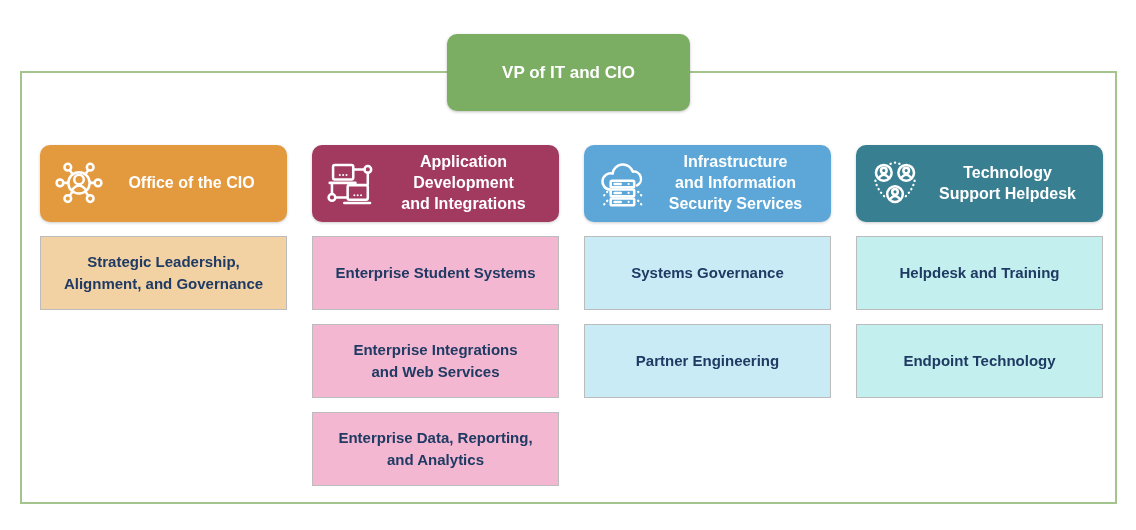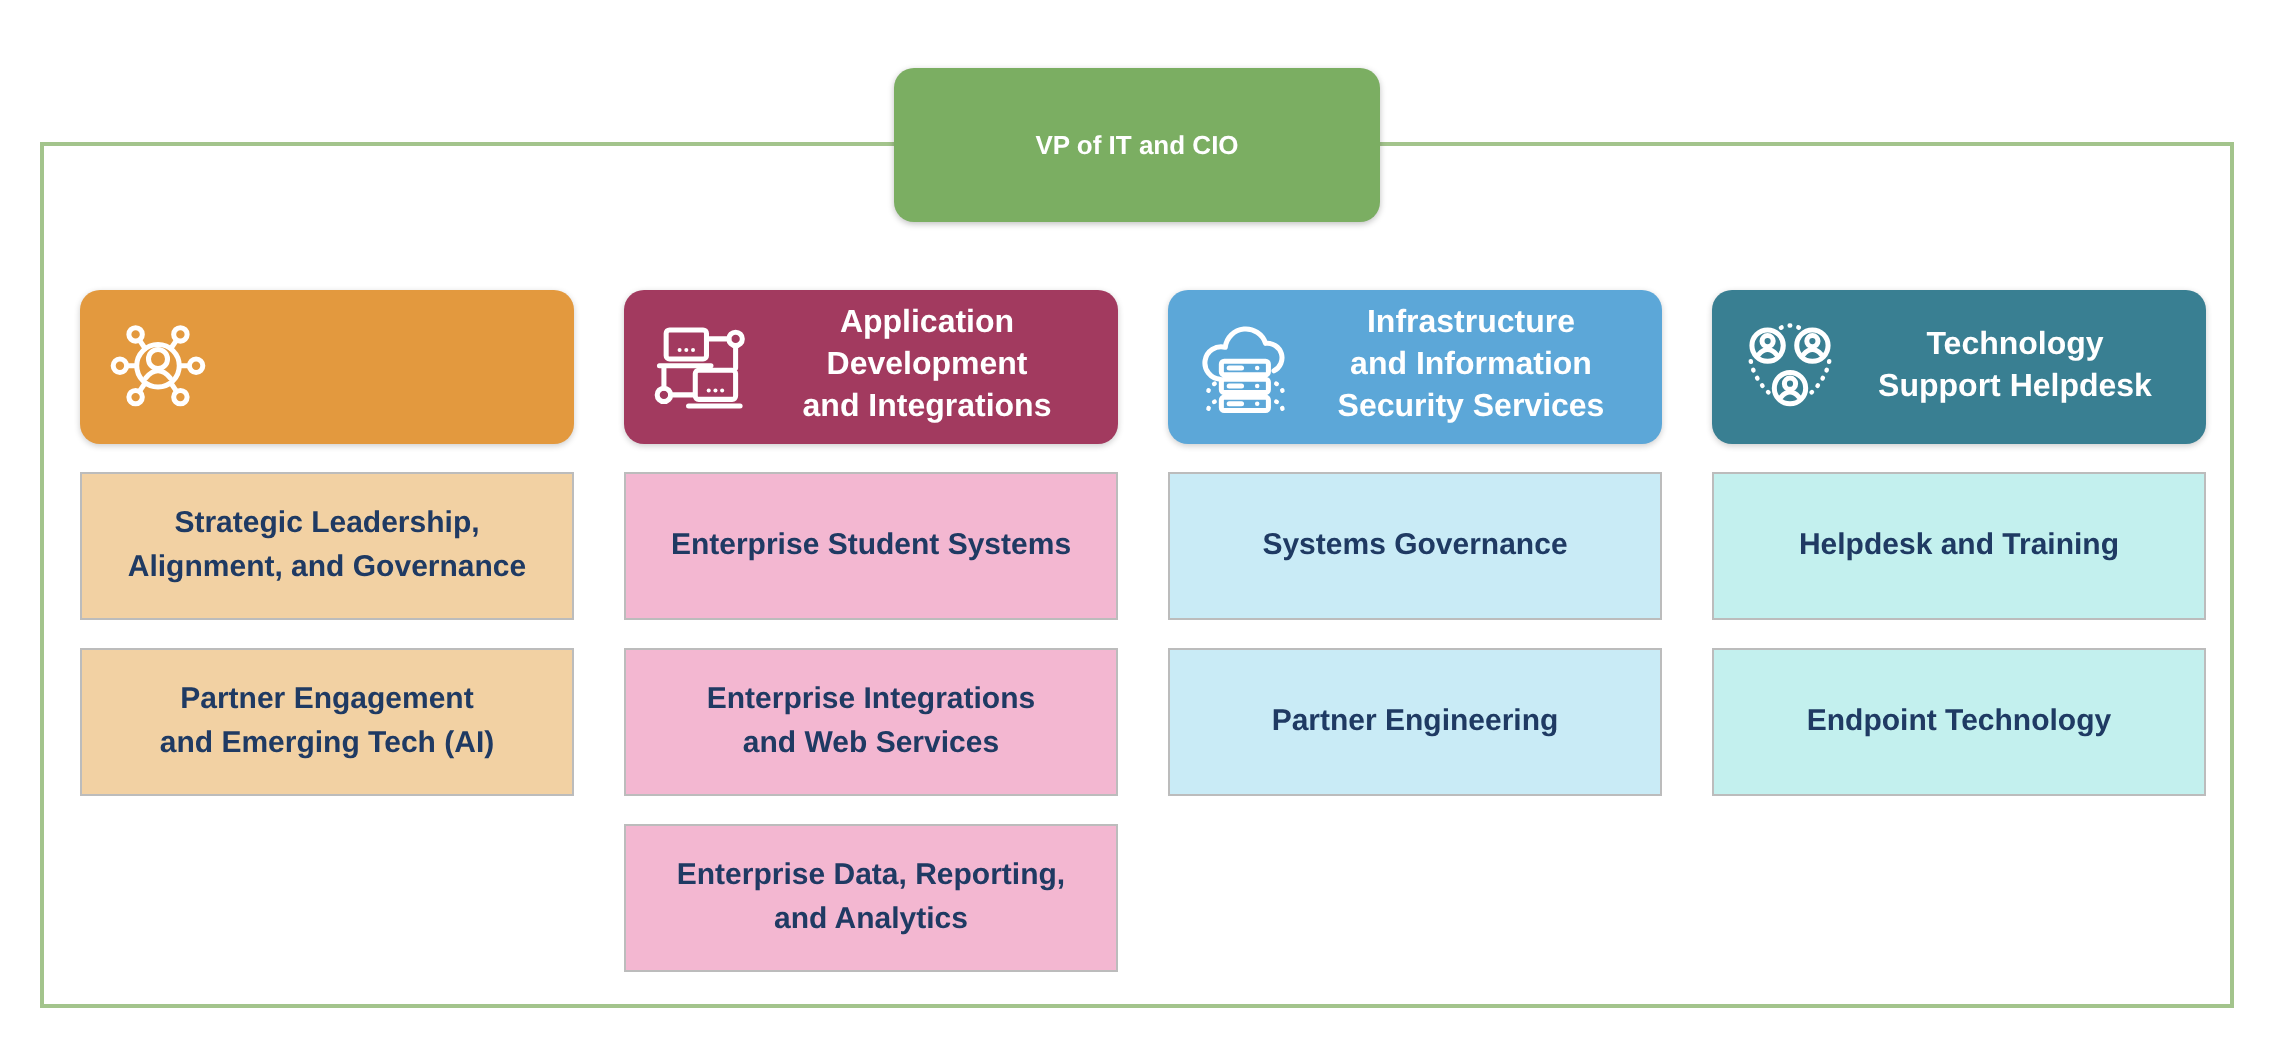--- a/index.html
+++ b/index.html
@@ -23,21 +23,21 @@
     background: transparent;
   }
 
   .root-box {
     position: absolute;
     left: 447px; top: 34px;
     width: 243px; height: 77px;
     background: #7bae62;
     border-radius: 10px;
     display: flex; align-items: center; justify-content: center;
-    color: #ffffff; font-weight: 700; font-size: 13px;
+    color: #ffffff; font-weight: 700; font-size: 17px;
     box-shadow: 0 1px 3px rgba(0,0,0,.25);
     z-index: 2;
   }
 
   .columns {
     position: absolute;
     left: 40px; top: 145px;
     width: 1063px;
     display: flex;
     gap: 25px;
@@ -118,25 +118,24 @@
             <circle class="icon-stroke" cx="30" cy="76" r="6"></circle>
             <circle class="icon-stroke" cx="70" cy="76" r="6"></circle>
             <line class="icon-stroke" x1="30" y1="48" x2="23" y2="48"></line>
             <line class="icon-stroke" x1="70" y1="48" x2="77" y2="48"></line>
             <line class="icon-stroke" x1="38.5" y1="32.6" x2="34.2" y2="26.2"></line>
             <line class="icon-stroke" x1="61.5" y1="32.6" x2="65.8" y2="26.2"></line>
             <line class="icon-stroke" x1="38.5" y1="63.4" x2="34.2" y2="69.8"></line>
             <line class="icon-stroke" x1="61.5" y1="63.4" x2="65.8" y2="69.8"></line>
           </svg>
         </span>
+        <span class="hdr-label">Office of the CIO</span>
       </div>
       <div class="col-item">Strategic Leadership,
 Alignment, and Governance</div>
-      <div class="col-item">Partner Engagement
-and Emerging Tech (AI)</div>
     </div>
 
     <div class="column" style="--hdr: #a23a5f; --item: #f3b7d1;">
       <div class="col-header">
         <span class="hdr-icon">
           <svg viewBox="0 0 100 100">
             <rect class="icon-stroke" x="18" y="16" width="36" height="26" rx="3"></rect>
             <line class="icon-stroke" x1="12" y1="48" x2="58" y2="48"></line>
             <circle fill="#ffffff" cx="30" cy="34" r="1.8"></circle>
               <circle fill="#ffffff" cx="36" cy="34" r="1.8"></circle>

